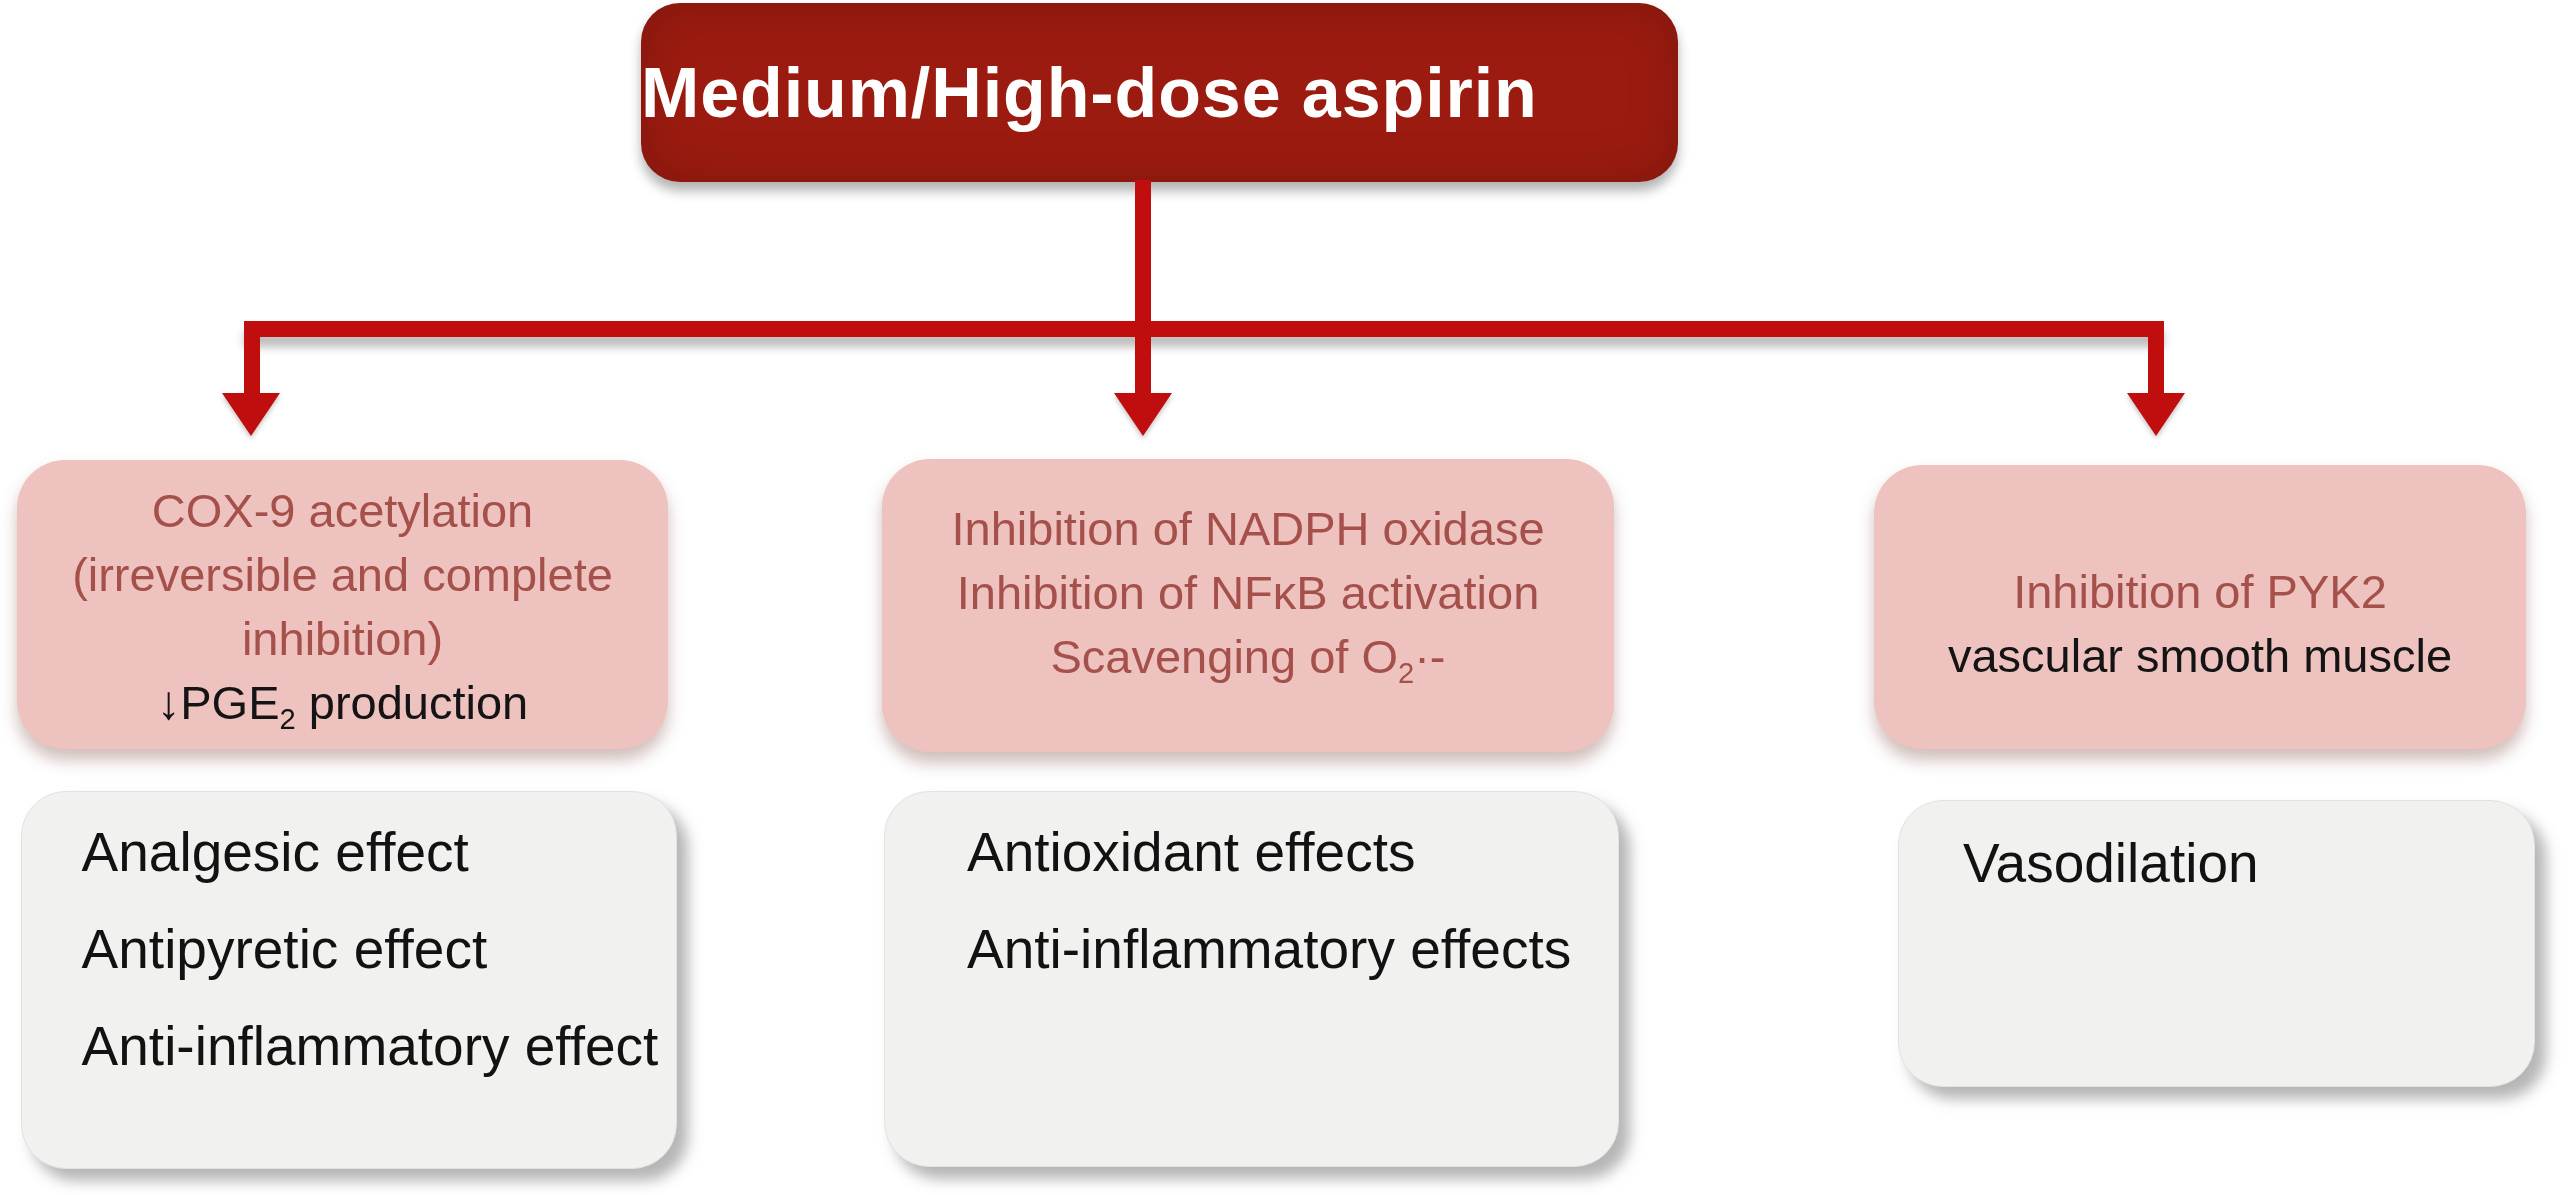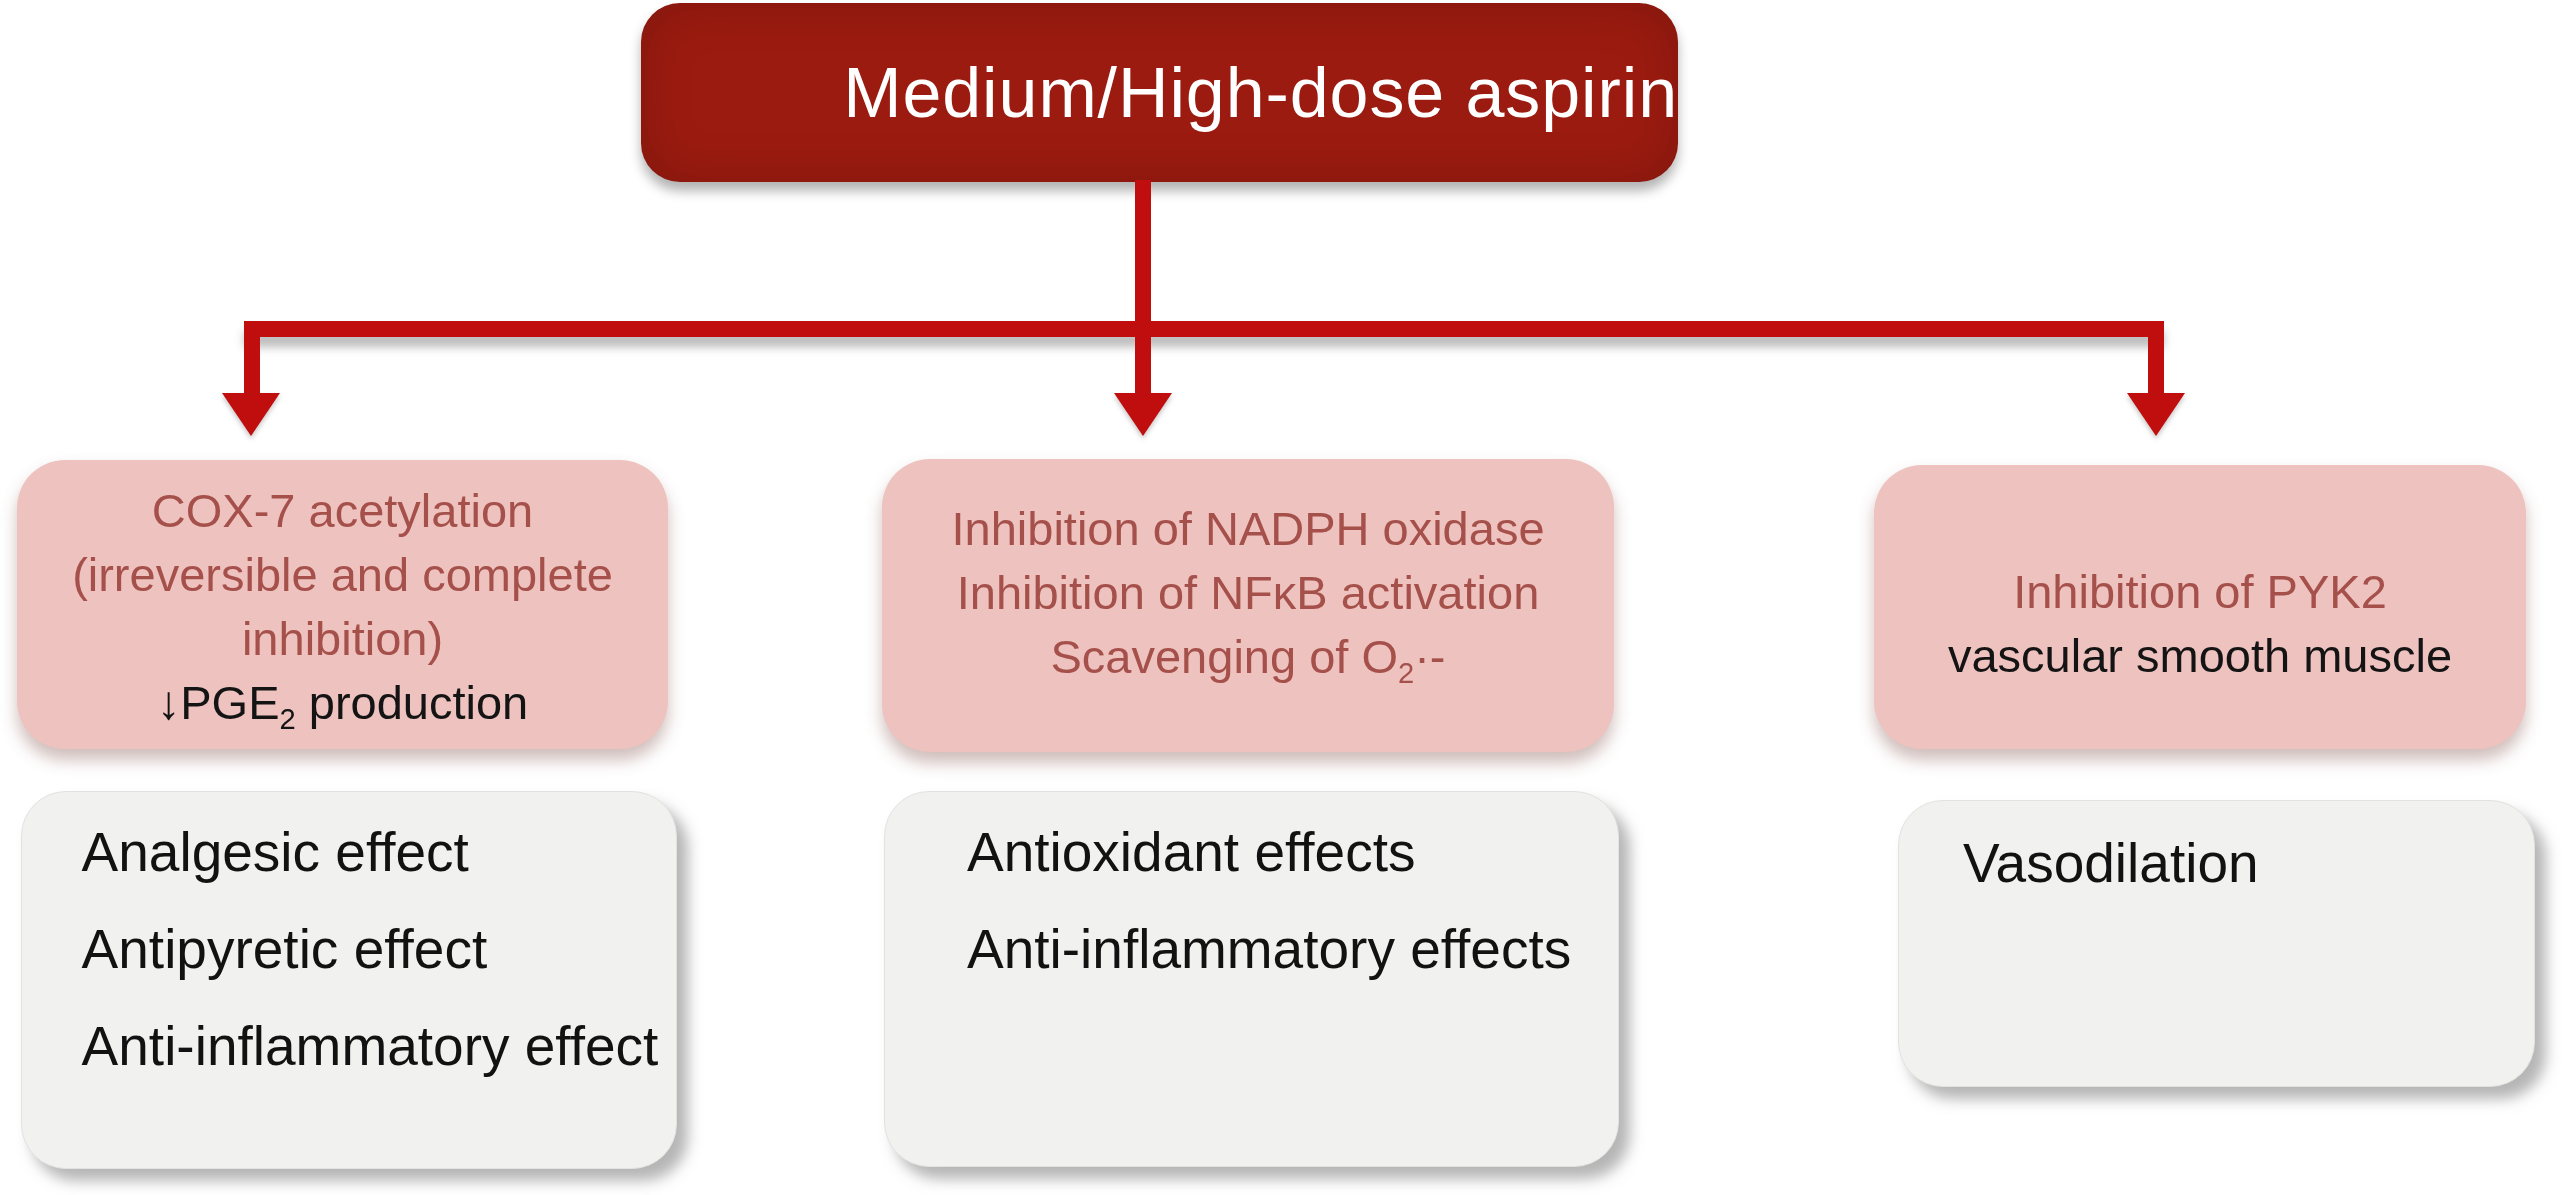--- a/index.html
+++ b/index.html
@@ -6,21 +6,21 @@
   body{
     width:2576px;height:1195px;position:relative;background:#ffffff;
     font-family:"Liberation Sans", sans-serif;overflow:hidden;
   }
   
   .root-box{
     position:absolute;left:641px;top:3.4px;width:1037px;height:179px;
     background:var(--c-root-bg,#9C1B10);
     border-radius:39px;
     box-shadow:0 8.6px 12px rgba(0,0,0,0.30), inset 0 0 52px rgba(0,0,0,0.18);
-    display:flex;align-items:center;justify-content:flex-end;
+    display:flex;align-items:center;justify-content:flex-start;font-weight:bold;
   }
   .root-box .root-label{
     color:var(--c-root-text,#ffffff);font-size:70px;letter-spacing:0.9px;
   }
   
   .stem{position:absolute;width:15.5px;background:var(--c-arrow,#C00D0D);}
   .stem-root{left:1135px;top:180px;height:143px;}
   .hbar{
     position:absolute;left:244px;top:321px;width:1920px;height:15.5px;
     background:var(--c-arrow,#C00D0D);
@@ -75,21 +75,21 @@
 <div class="hbar"></div>
 <div class="stem stem-left"></div>
 <div class="stem stem-mid"></div>
 <div class="stem stem-right"></div>
 <div class="arrowhead ah-left"></div>
 <div class="arrowhead ah-mid"></div>
 <div class="arrowhead ah-right"></div>
 
 <div class="mech-box mech-1">
   <div class="mline red">
-    <span>COX-7 acetylation</span>
+    <span>COX-9 acetylation</span>
   </div>
   <div class="mline red">
     <span>(irreversible and complete</span>
   </div>
   <div class="mline red">
     <span>inhibition)</span>
   </div>
   <div class="mline black">
     <span>↓PGE</span><sub>2</sub><span> production</span>
   </div>

